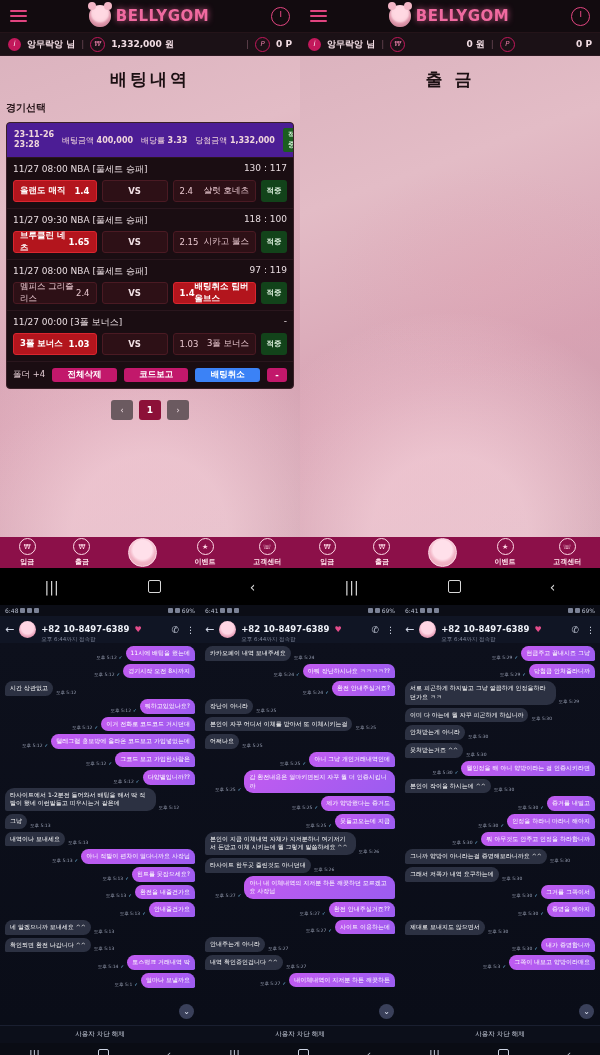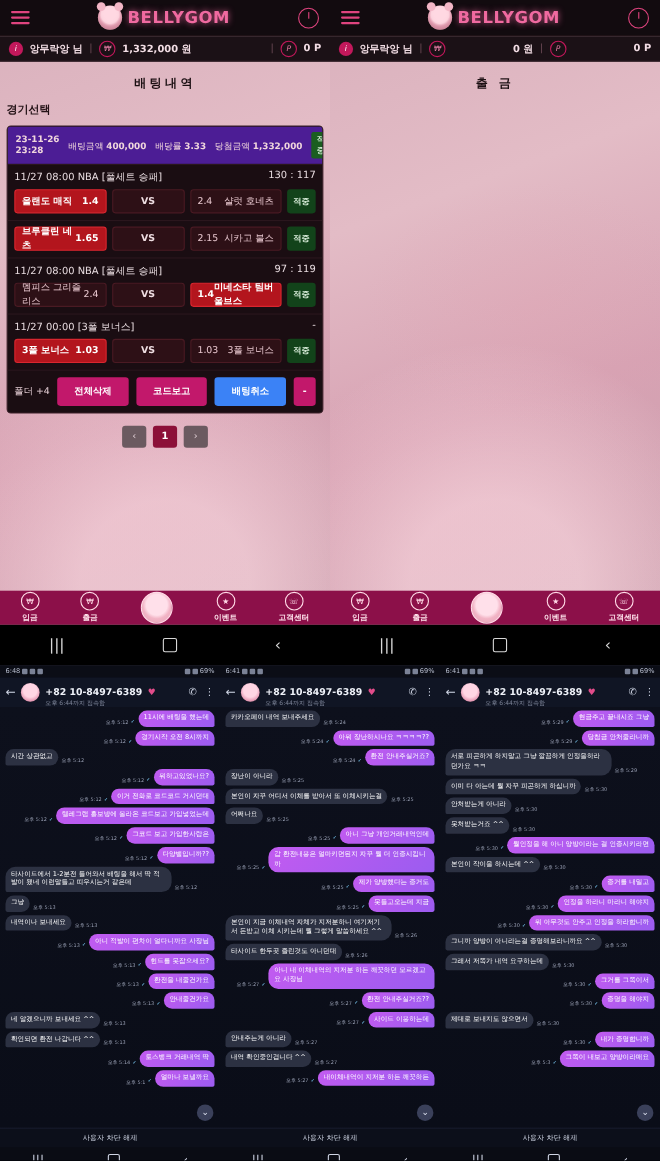--- a/index.html
+++ b/index.html
@@ -41,21 +41,21 @@
   .userbar{position:relative;height:22px;background:#1b1116;display:flex;align-items:center;
     font-size:9px;color:#f2dde4;padding:0 8px;gap:6px;border-bottom:1px solid #2a1820;}
   .minicircle{width:13px;height:13px;border-radius:50%;background:#c2185b;color:#fff;font-size:7px;
     display:flex;align-items:center;justify-content:center;flex:0 0 auto;font-style:italic;}
   .minicircle.ghost{background:transparent;border:1.3px solid #c2185b;color:#e27ba3;}
   .uname{font-weight:bold;white-space:nowrap;}
   .sep{color:#6c4a56;}
   .money{font-weight:bold;white-space:nowrap;}
   .spacer{flex:1;}
 
-  .pagetitle{position:relative;text-align:center;font-weight:bold;font-size:11px;color:#1c1013;
+  .pagetitle{position:relative;text-align:center;font-weight:bold;font-size:17px;color:#1c1013;
     padding:12px 0 10px;letter-spacing:3px;}
 
   
   .content{position:relative;padding:0 6px;}
   .selrow{display:flex;gap:10px;margin-bottom:7px;}
   .sellabel{font-size:10px;font-weight:bold;color:#241317;}
   .selbox{flex:1;max-width:150px;height:21px;background:#f4e6ea;border:1px solid #c79aa8;border-radius:3px;
     display:flex;align-items:center;justify-content:space-between;padding:0 7px;font-size:9.5px;color:#2a171c;}
   .chev{width:7px;height:7px;border-right:1.4px solid #8d6b75;border-bottom:1.4px solid #8d6b75;
     transform:rotate(45deg) translate(-2px,-2px);}
@@ -74,21 +74,21 @@
   .picks{display:flex;align-items:stretch;gap:5px;}
   .pick{flex:1;background:#2d1016;border:1px solid #4a1a23;border-radius:3px;height:20px;display:flex;
     align-items:center;justify-content:space-between;padding:0 6px;font-size:8.5px;color:#e8c7cf;}
   .pick.sel{background:#b3151d;border-color:#d9262f;color:#fff;font-weight:bold;}
   .pick.vs{flex:0 0 52px;justify-content:center;font-weight:bold;color:#f0dfe3;}
   .resbadge{flex:0 0 26px;background:#12431a;color:#d8ecd9;font-size:7.5px;display:flex;align-items:center;
     justify-content:center;border-radius:3px;font-weight:bold;}
 
   .betfooter{display:flex;align-items:center;gap:7px;padding:6px;border-top:1px solid #2a161d;}
   .folder{font-size:8.5px;color:#e2ccd3;white-space:nowrap;}
-  .btn{flex:1;height:26px;border-radius:3px;display:flex;align-items:center;justify-content:center;
+  .btn{flex:1;height:14px;border-radius:3px;display:flex;align-items:center;justify-content:center;
     font-size:8.5px;font-weight:bold;color:#fff;}
   .btn.pink{background:#c2186b;}
   .btn.red{background:#3b82f6;}
   .btn.sm{flex:0 0 20px;background:#c2186b;}
 
   .pager{display:flex;justify-content:center;gap:6px;margin-top:11px;}
   .pg{width:22px;height:20px;border-radius:3px;display:flex;align-items:center;justify-content:center;
     font-size:9px;color:#e8d6dc;background:#6b5a60;}
   .pg.cur{background:#8c1038;color:#fff;font-weight:bold;}
 
@@ -227,20 +227,24 @@
               <div class="pick vs">VS</div>
               <div class="pick">
                 <span>2.4</span>
                   <span>샬럿 호네츠</span>
               </div>
               <div class="resbadge">적중</div>
             </div>
           </div>
 
           <div class="game">
+            <div class="gamehead">
+              <span>11/27 09:30 NBA [풀세트 승패]</span>
+              <span>118 : 100</span>
+            </div>
             <div class="picks">
               <div class="pick sel">
                 <span>브루클린 네츠</span>
                   <span>1.65</span>
               </div>
               <div class="pick vs">VS</div>
               <div class="pick">
                 <span>2.15</span>
                   <span>시카고 불스</span>
               </div>
@@ -254,21 +258,21 @@
               <span>97 : 119</span>
             </div>
             <div class="picks">
               <div class="pick">
                 <span>멤피스 그리즐리스</span>
                   <span>2.4</span>
               </div>
               <div class="pick vs">VS</div>
               <div class="pick sel">
                 <span>1.4</span>
-                  <span>미네소타 팀버울브스</span>
+                  <span>배팅취소 팀버울브스</span>
               </div>
               <div class="resbadge">적중</div>
             </div>
           </div>
 
           <div class="game">
             <div class="gamehead">
               <span>11/27 00:00 [3폴 보너스]</span>
               <span>-</span>
             </div>

